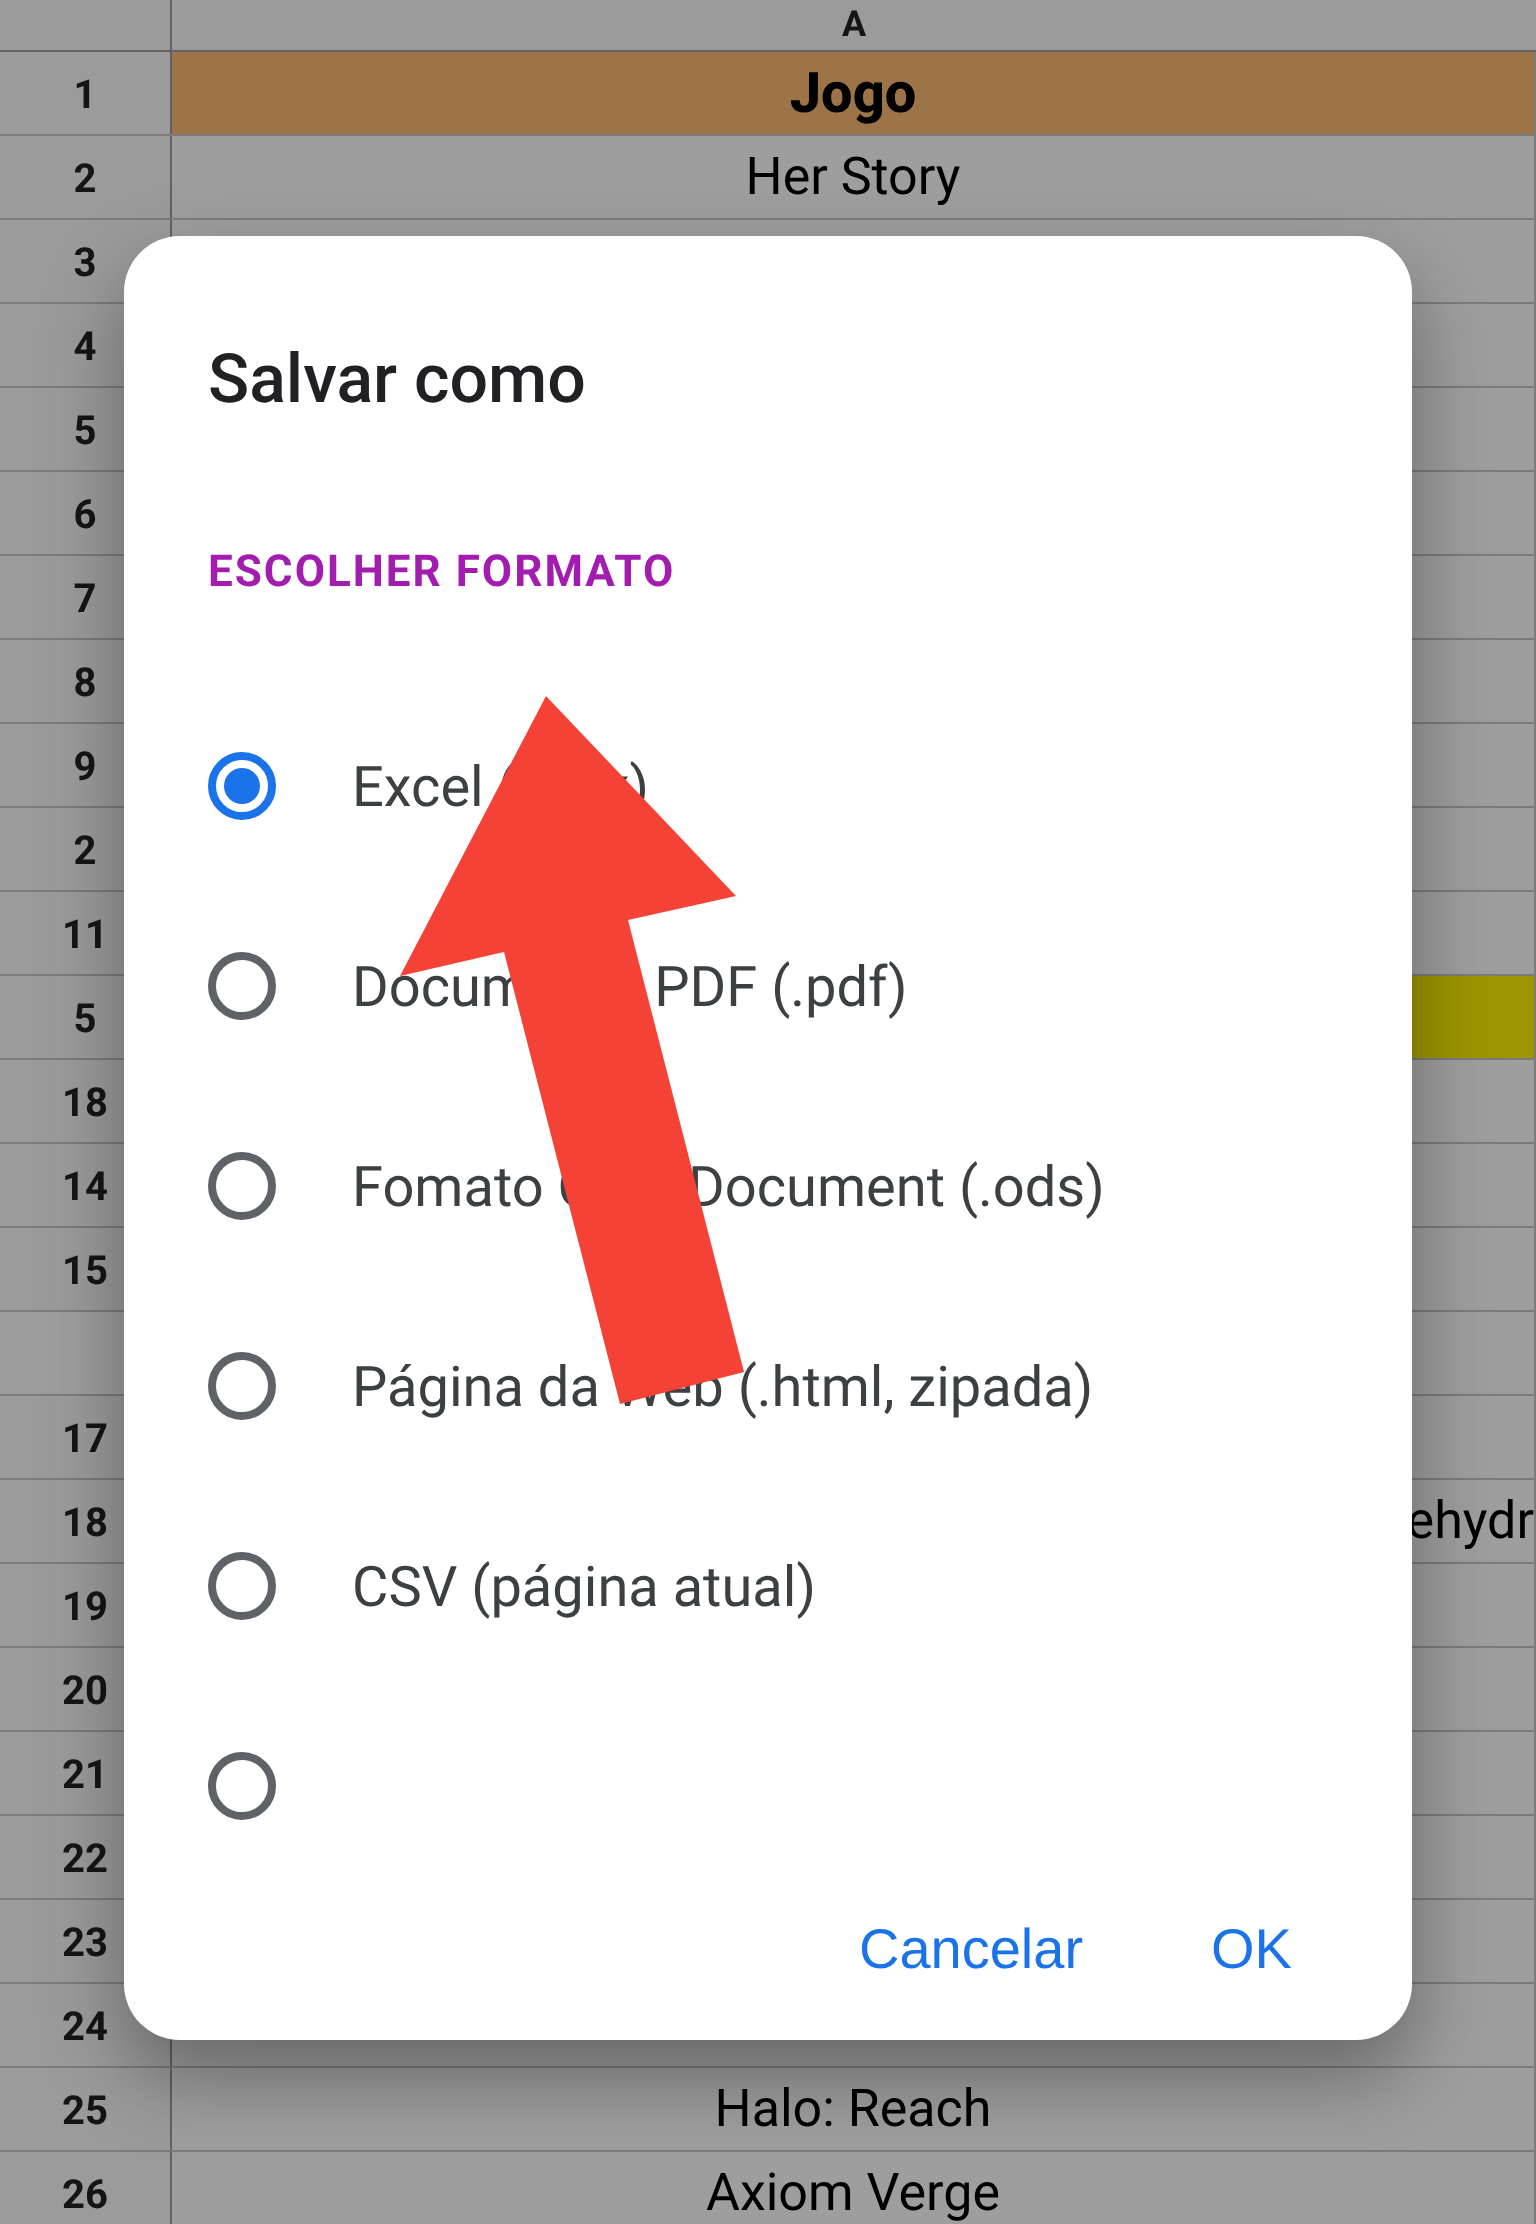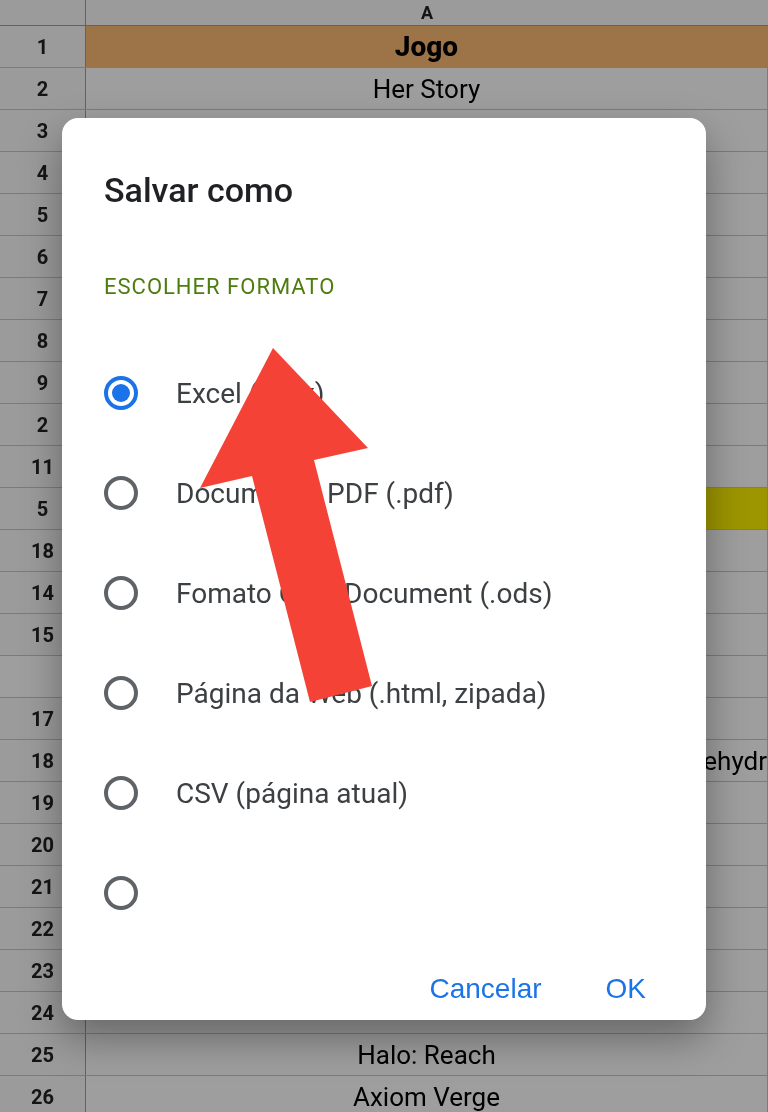--- a/index.html
+++ b/index.html
@@ -76,35 +76,35 @@
   .row.yellow .cell { background: #fef200; }
 
   
   .dialog {
     position: absolute;
     z-index: 10;
     left: 62px; right: 62px;
     top: 118px;
     bottom: 92px;
     background: #fff;
-    border-radius: 16px;
+    border-radius: 28px;
     box-shadow: 0 18px 40px rgba(0,0,0,0.35);
     padding: 52px 42px 28px 42px;
     color: #202124;
   }
   .dialog-title {
     font-size: 34px;
     font-weight: 500;
     margin-bottom: 64px;
   }
   .section-label {
     font-size: 22px;
-    font-weight: 400;
+    font-weight: 700;
     letter-spacing: 1px;
-    color: #4d7c0f;
+    color: #a21caf;
     text-transform: uppercase;
     margin-bottom: 44px;
   }
   .options { }
   .option {
     display: flex;
     align-items: center;
     gap: 38px;
     height: 100px;
   }
@@ -126,21 +126,21 @@
     transform: translate(-50%, -50%);
   }
   .option-label {
     font-size: 28px;
     color: #3c4043;
   }
   .dialog-actions {
     display: flex;
     justify-content: flex-end;
     gap: 64px;
-    margin-top: 30px;
+    margin-top: 16px;
     padding-right: 18px;
   }
   .dialog-btn {
     background: none; border: none;
     font-size: 28px;
     font-weight: 500;
     color: #1a73e8;
     cursor: pointer;
   }
 

